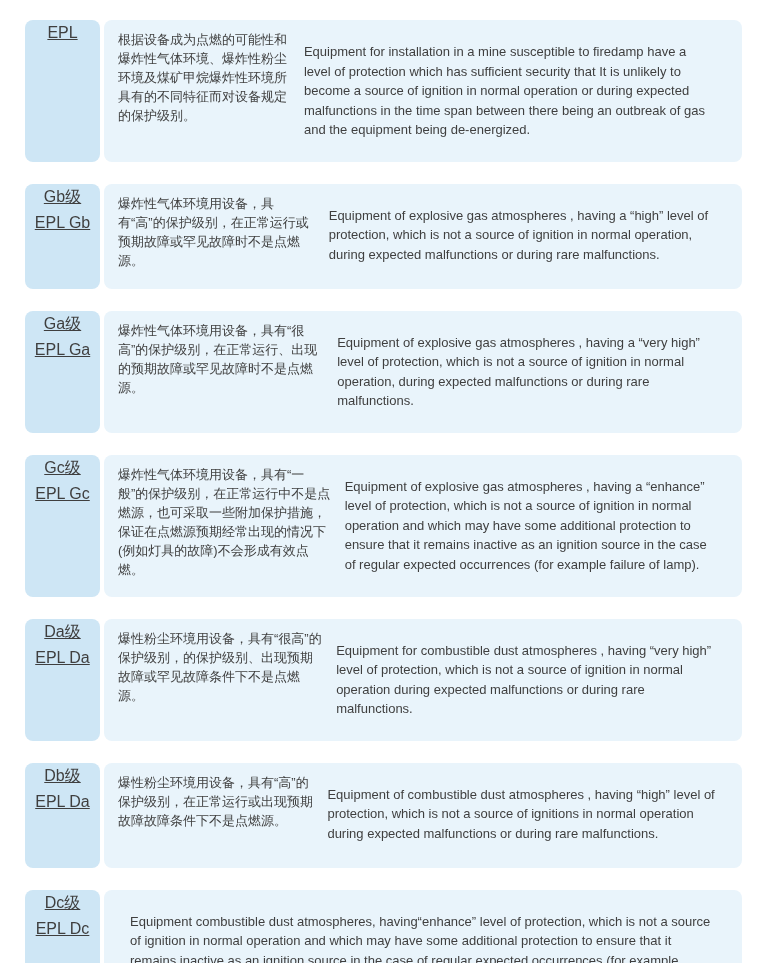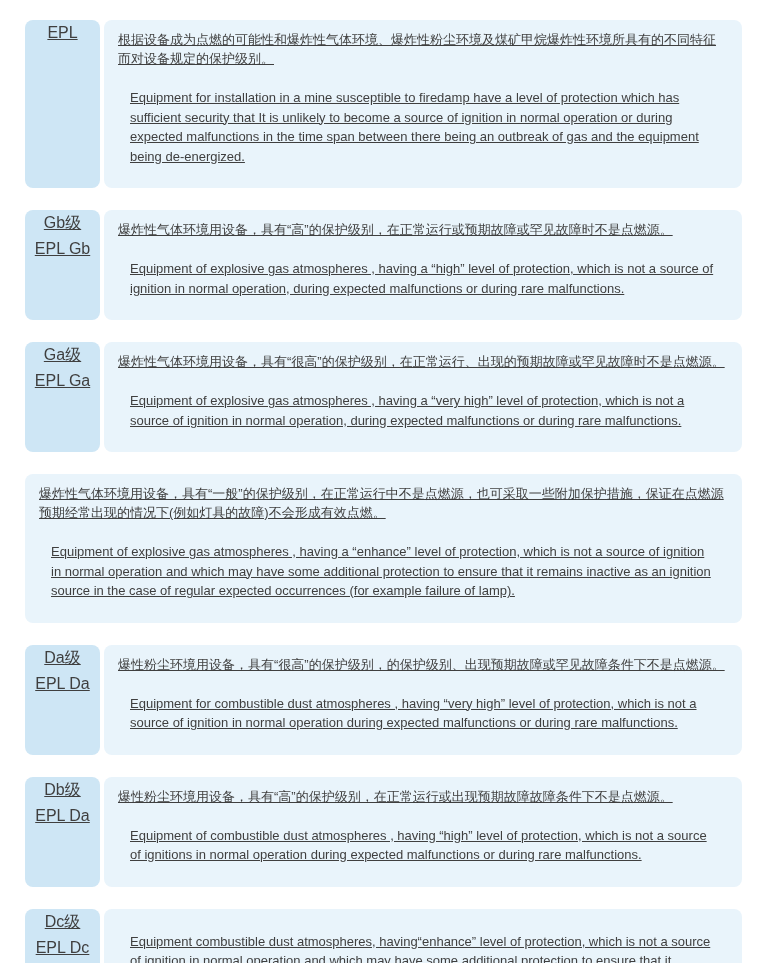--- a/index.html
+++ b/index.html
@@ -42,23 +42,22 @@
     line-height: 26px;
     color: var(--text, #3f3f3f);
     text-decoration: underline;
   }
   .content-box {
     flex: 1 1 auto;
     background: var(--content-bg, #e9f4fb);
     border-radius: 8px;
     padding: 10px 14px 10px 14px;
     display: flex;
-    flex-direction: column;
+    flex-direction: row;
     justify-content: center;
-    text-decoration: underline;
   }
   .zh {
     margin: 0 0 8px 0;
     font-size: 13px;
     line-height: 19px;
   }
   .en {
     margin: 12px;
     font-size: 13px;
     line-height: 19.5px;
@@ -96,20 +95,24 @@
       <div>Ga级</div>
       <div>EPL Ga</div>
     </div>
     <div class="content-box">
       <p class="zh">爆炸性气体环境用设备，具有“很高”的保护级别，在正常运行、出现的预期故障或罕见故障时不是点燃源。</p>
       <p class="en">Equipment of explosive gas atmospheres , having a “very high” level of protection, which is not a source of ignition in normal operation, during expected malfunctions or during rare malfunctions.</p>
     </div>
   </div>
 
   <div class="row h125">
+    <div class="label-box">
+      <div>Gc级</div>
+      <div>EPL Gc</div>
+    </div>
     <div class="content-box">
       <p class="zh">爆炸性气体环境用设备，具有“一般”的保护级别，在正常运行中不是点燃源，也可采取一些附加保护措施，保证在点燃源预期经常出现的情况下(例如灯具的故障)不会形成有效点燃。</p>
       <p class="en">Equipment of explosive gas atmospheres , having a “enhance” level of protection, which is not a source of ignition in normal operation and which may have some additional protection to ensure that it remains inactive as an ignition source in the case of regular expected occurrences (for example failure of lamp).</p>
     </div>
   </div>
 
   <div class="row h105">
     <div class="label-box">
       <div>Da级</div>
       <div>EPL Da</div>

